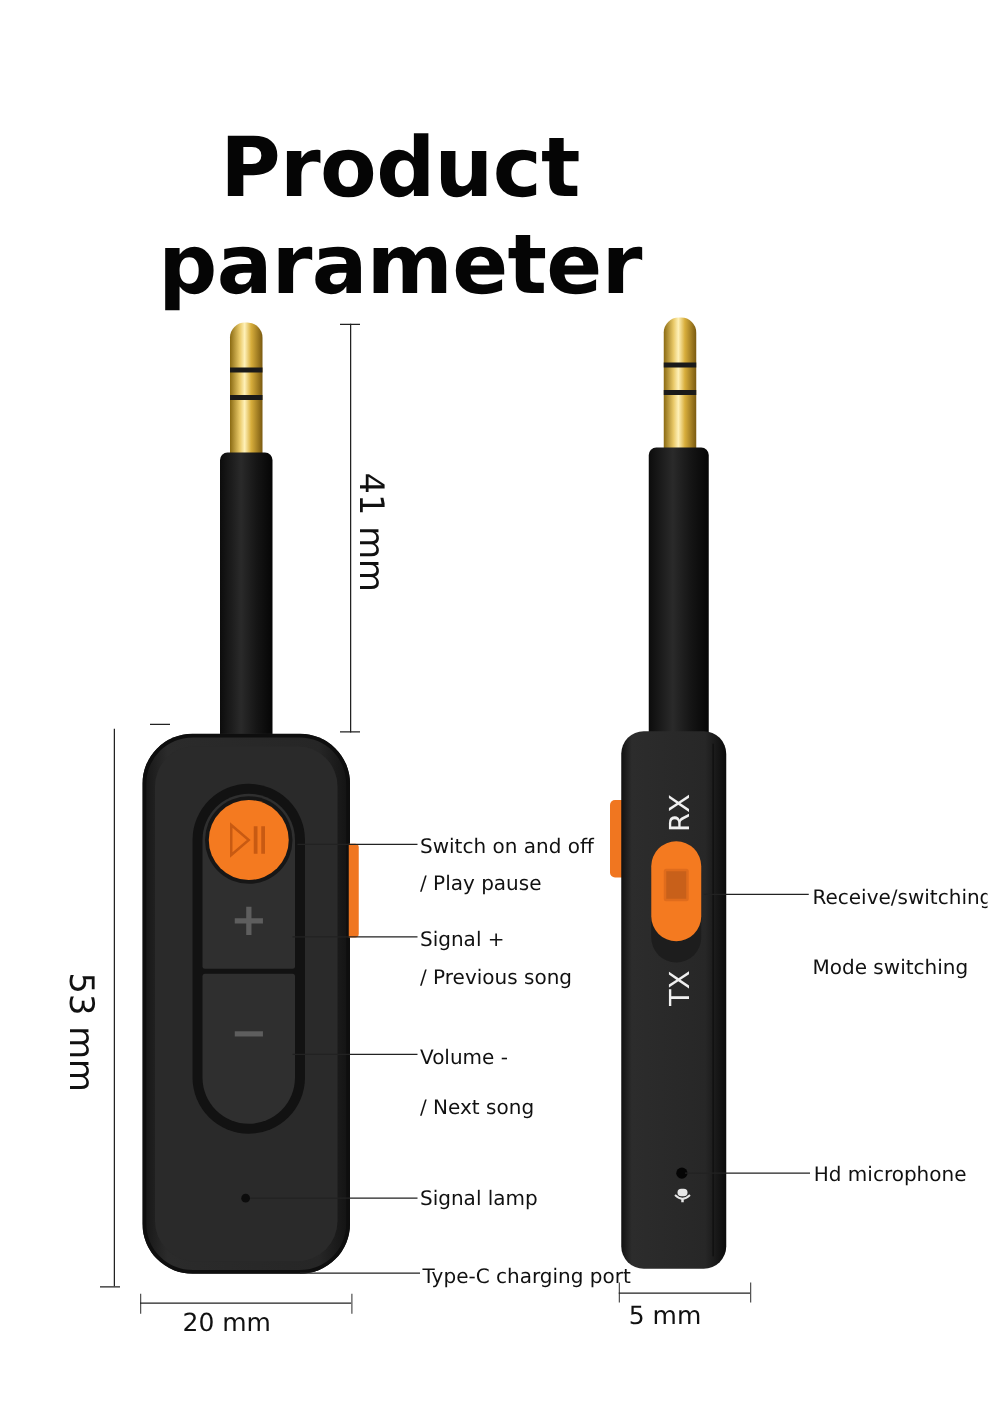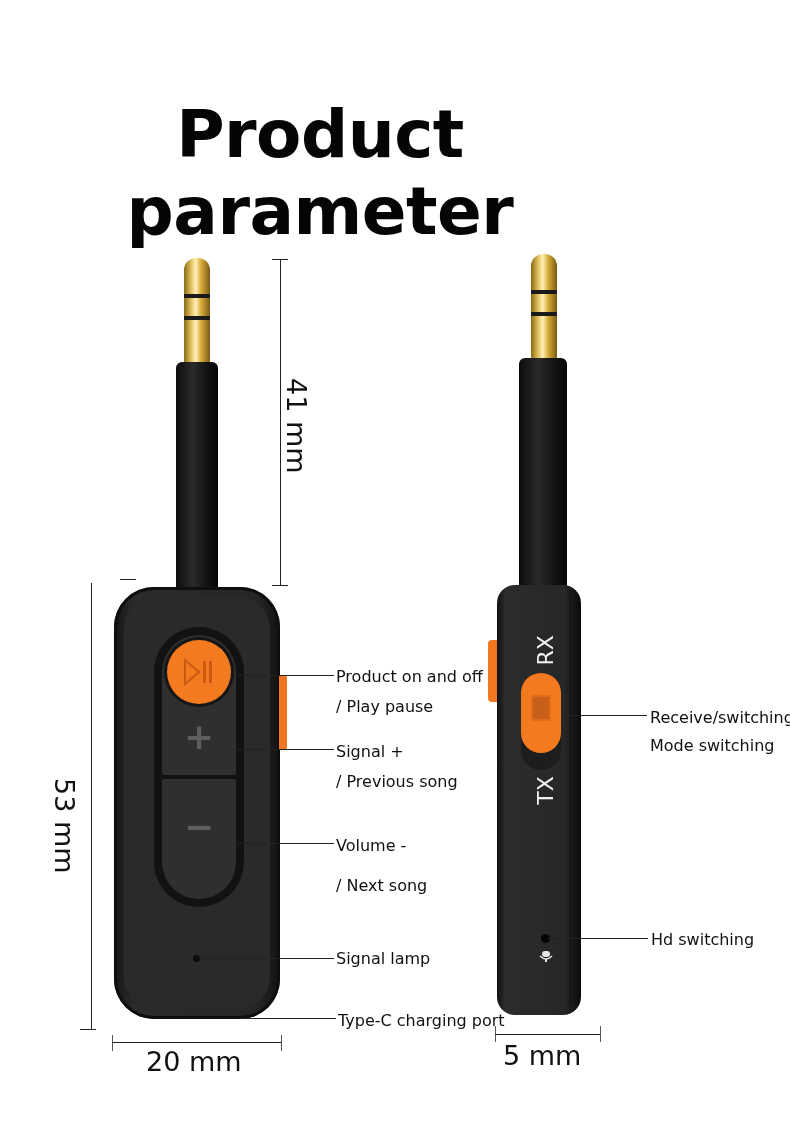--- a/index.html
+++ b/index.html
@@ -16,21 +16,21 @@
   .vline { position: absolute; width: 1px; background: #222; }
   .hline { position: absolute; height: 1px; background: #222; }
   .tick-h { position: absolute; height: 1px; width: 16px; background: #222; }
   .tick-v { position: absolute; width: 1px; height: 16px; background: #555; }
 
   .dim-label-vert {
     position: absolute; font-size: 27px; color: #111; white-space: nowrap;
     transform-origin: left top; font-family: "DejaVu Sans", sans-serif;
   }
   .dim-label {
-    position: absolute; font-size: 27px; color: #111; white-space: nowrap;
+    position: absolute; font-size: 20px; color: #111; white-space: nowrap;
     font-family: "DejaVu Sans", sans-serif;
   }
 
   
   .gold-tip {
     position: absolute; width: 26px;
     background: linear-gradient(90deg, #8a6a12 0%, #e9c968 30%, #fff1b8 45%, #d8ae3c 65%, #7a5a10 100%);
     border-radius: 12px 12px 2px 2px;
   }
   .gold-ring { position: absolute; left: 0; width: 100%; height: 4px; background: #1a1a1a; }
@@ -173,21 +173,21 @@
 
 <div>
   <div class="tick-v" style="left:112px; top:1035px;"></div>
   <div class="hline" style="left:112px; top:1042px; width:169px;"></div>
   <div class="tick-v" style="left:281px; top:1035px;"></div>
   <div class="dim-label" style="left:146px; top:1046px;">20 mm</div>
 </div>
 
 <div>
   <div class="hline" style="left:238px; top:675px; width:96px;"></div>
-  <div class="callout-text" style="left:336px; top:667px;">Product on and off</div>
+  <div class="callout-text" style="left:336px; top:667px;">Switch on and off</div>
   <div class="callout-text" style="left:336px; top:697px;">/ Play pause</div>
 </div>
 <div>
   <div class="hline" style="left:234px; top:749px; width:100px;"></div>
   <div class="callout-text" style="left:336px; top:742px;">Signal +</div>
   <div class="callout-text" style="left:336px; top:772px;">/ Previous song</div>
 </div>
 <div>
   <div class="hline" style="left:234px; top:843px; width:100px;"></div>
   <div class="callout-text" style="left:336px; top:836px;">Volume -</div>
@@ -234,18 +234,18 @@
 <div>
   <div class="tick-v" style="left:495px; top:1026px;"></div>
   <div class="hline" style="left:495px; top:1034px; width:105px;"></div>
   <div class="tick-v" style="left:600px; top:1026px;"></div>
   <div class="dim-label" style="left:503px; top:1040px;">5 mm</div>
 </div>
 
 <div>
   <div class="hline" style="left:563px; top:715px; width:84px;"></div>
   <div class="callout-text" style="left:650px; top:708px;">Receive/switching</div>
-  <div class="callout-text" style="left:650px; top:736px;">Mode switching</div>
+  <div class="callout-text" style="left:650px; top:764px;">Mode switching</div>
 </div>
 <div>
   <div class="hline" style="left:548px; top:938px; width:100px;"></div>
-  <div class="callout-text" style="left:651px; top:930px;">Hd switching</div>
+  <div class="callout-text" style="left:651px; top:930px;">Hd microphone</div>
 </div>
 
 </body></html>

